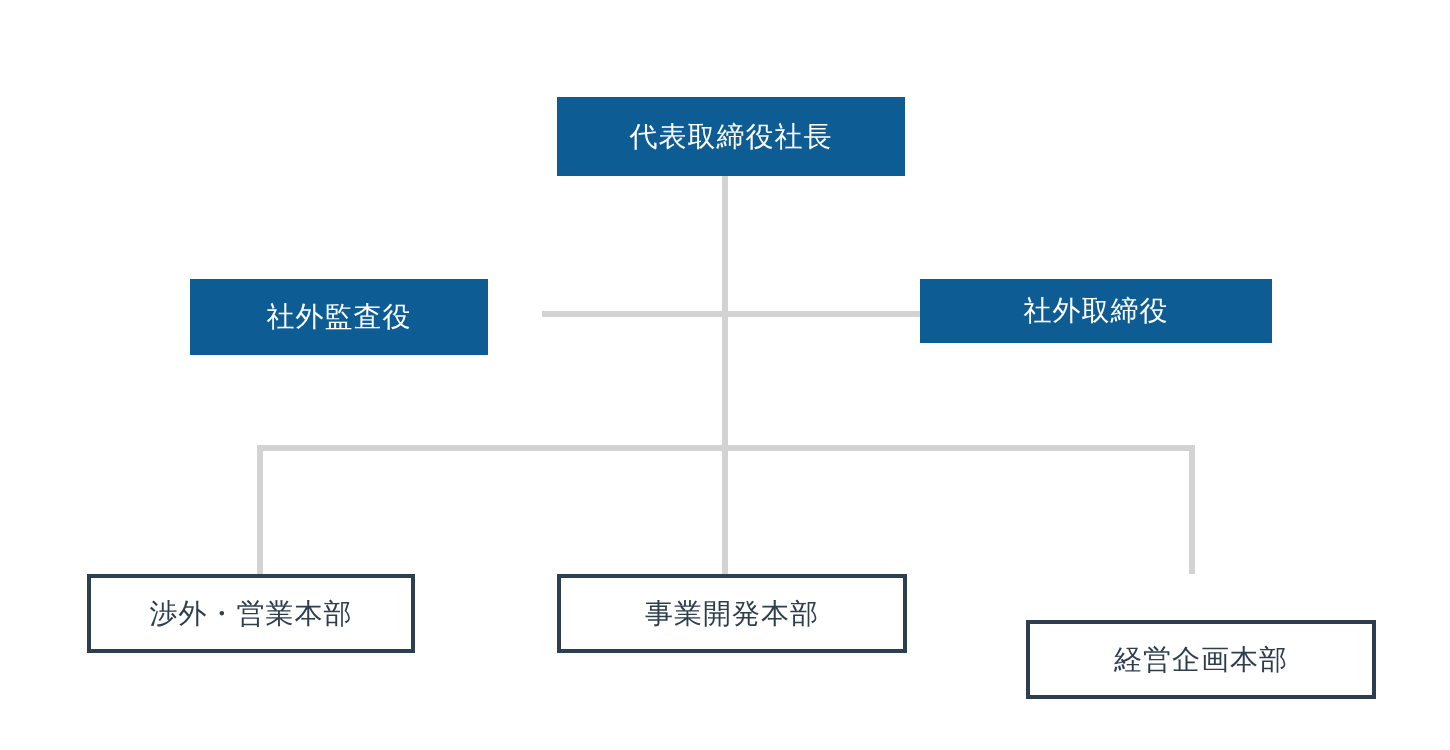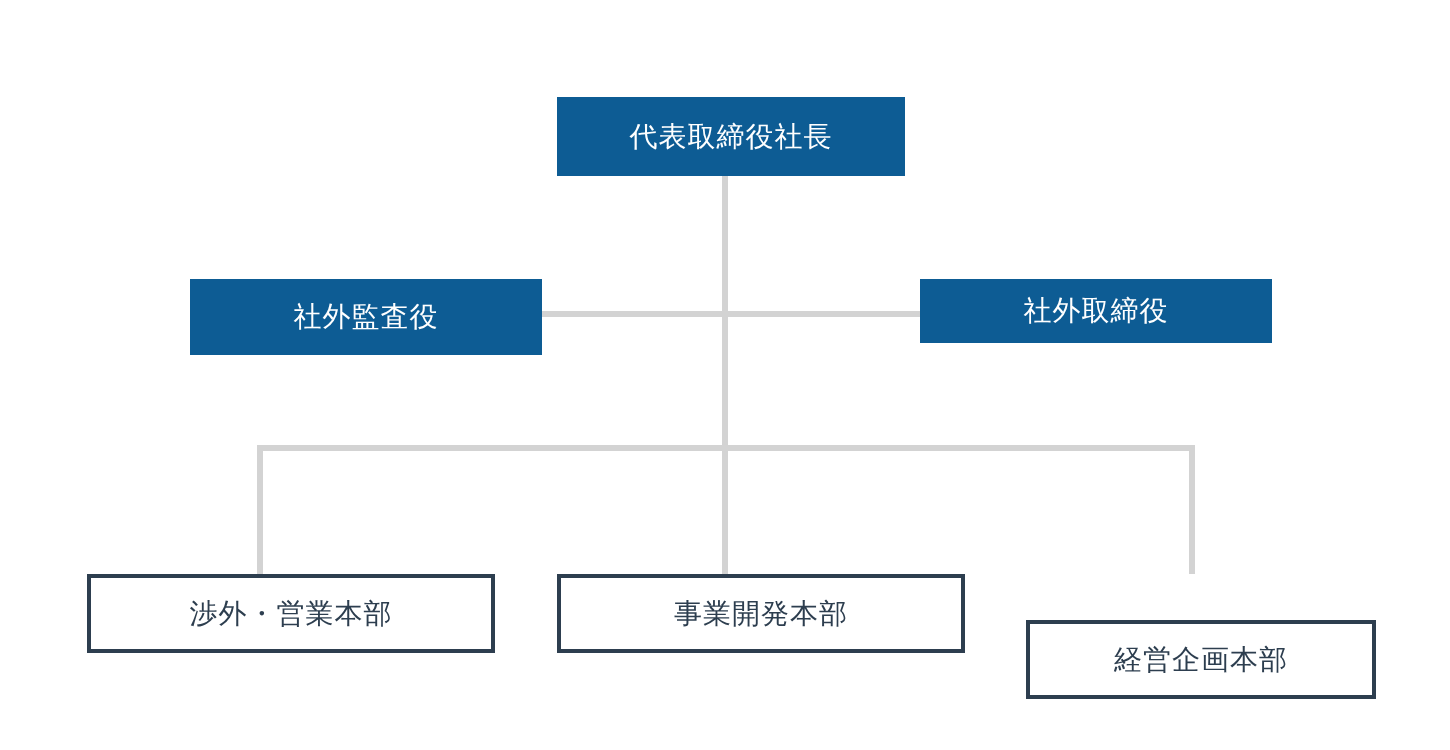--- a/index.html
+++ b/index.html
@@ -39,24 +39,24 @@
   .box.filled {
     background: #0d5c94;
     color: #ffffff;
   }
   .box.outlined {
     background: #ffffff;
     border: 4px solid #2d3e4f;
     color: #2d3e4f;
   }
   .box-president        { left: 557px;  top: 97px;  width: 348px; height: 79px; }
-  .box-outside-auditor  { left: 190px;  top: 279px; width: 352px; height: 76px; }
+  .box-outside-auditor  { left: 190px;  top: 279px; width: 298px; height: 76px; }
   .box-outside-director { left: 920px;  top: 279px; width: 352px; height: 64px; }
-  .box-sales            { left: 87px;   top: 574px; width: 408px; height: 79px; }
-  .box-bizdev           { left: 557px;  top: 574px; width: 408px; height: 79px; }
+  .box-sales            { left: 87px;   top: 574px; width: 328px; height: 79px; }
+  .box-bizdev           { left: 557px;  top: 574px; width: 350px; height: 79px; }
   .box-planning         { left: 1026px; top: 574px; width: 350px; height: 79px; margin-top: 46px; }
 </style>
 </head>
 <body>
 
 <div class="canvas">
 
   <div class="line line-v-center"></div>
   <div class="line line-h-mid"></div>
   <div class="line line-h-bar"></div>

